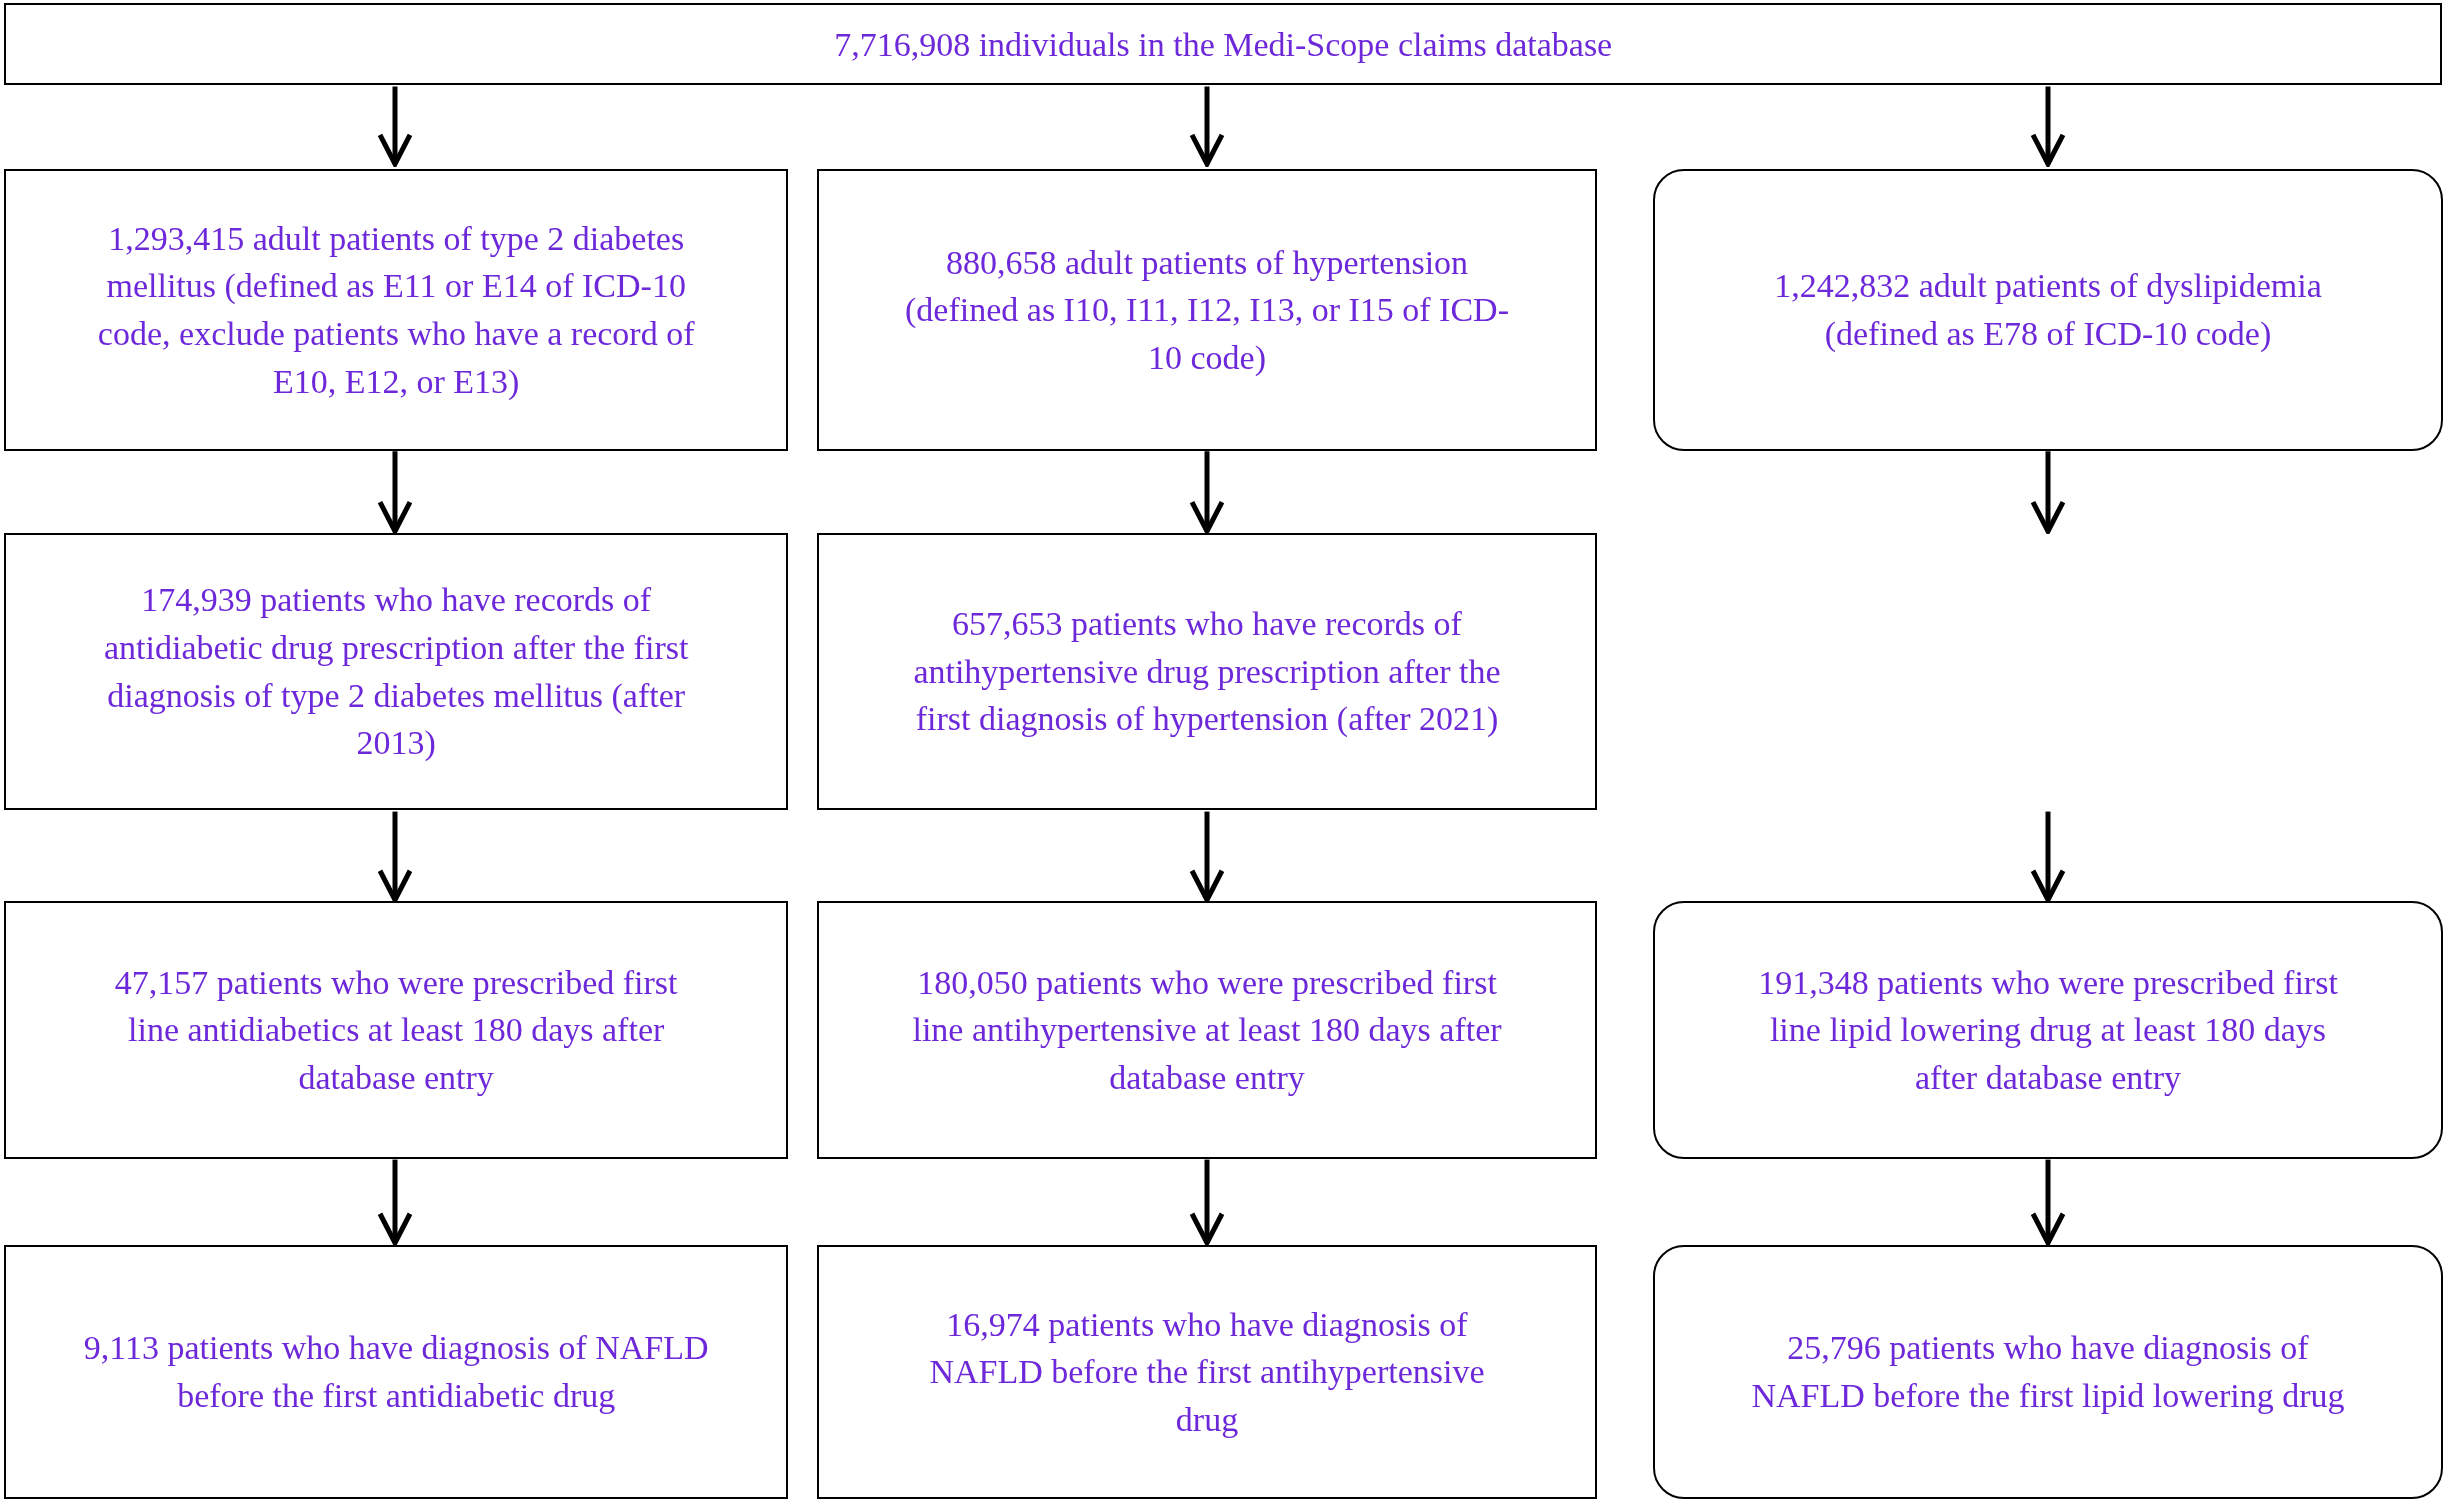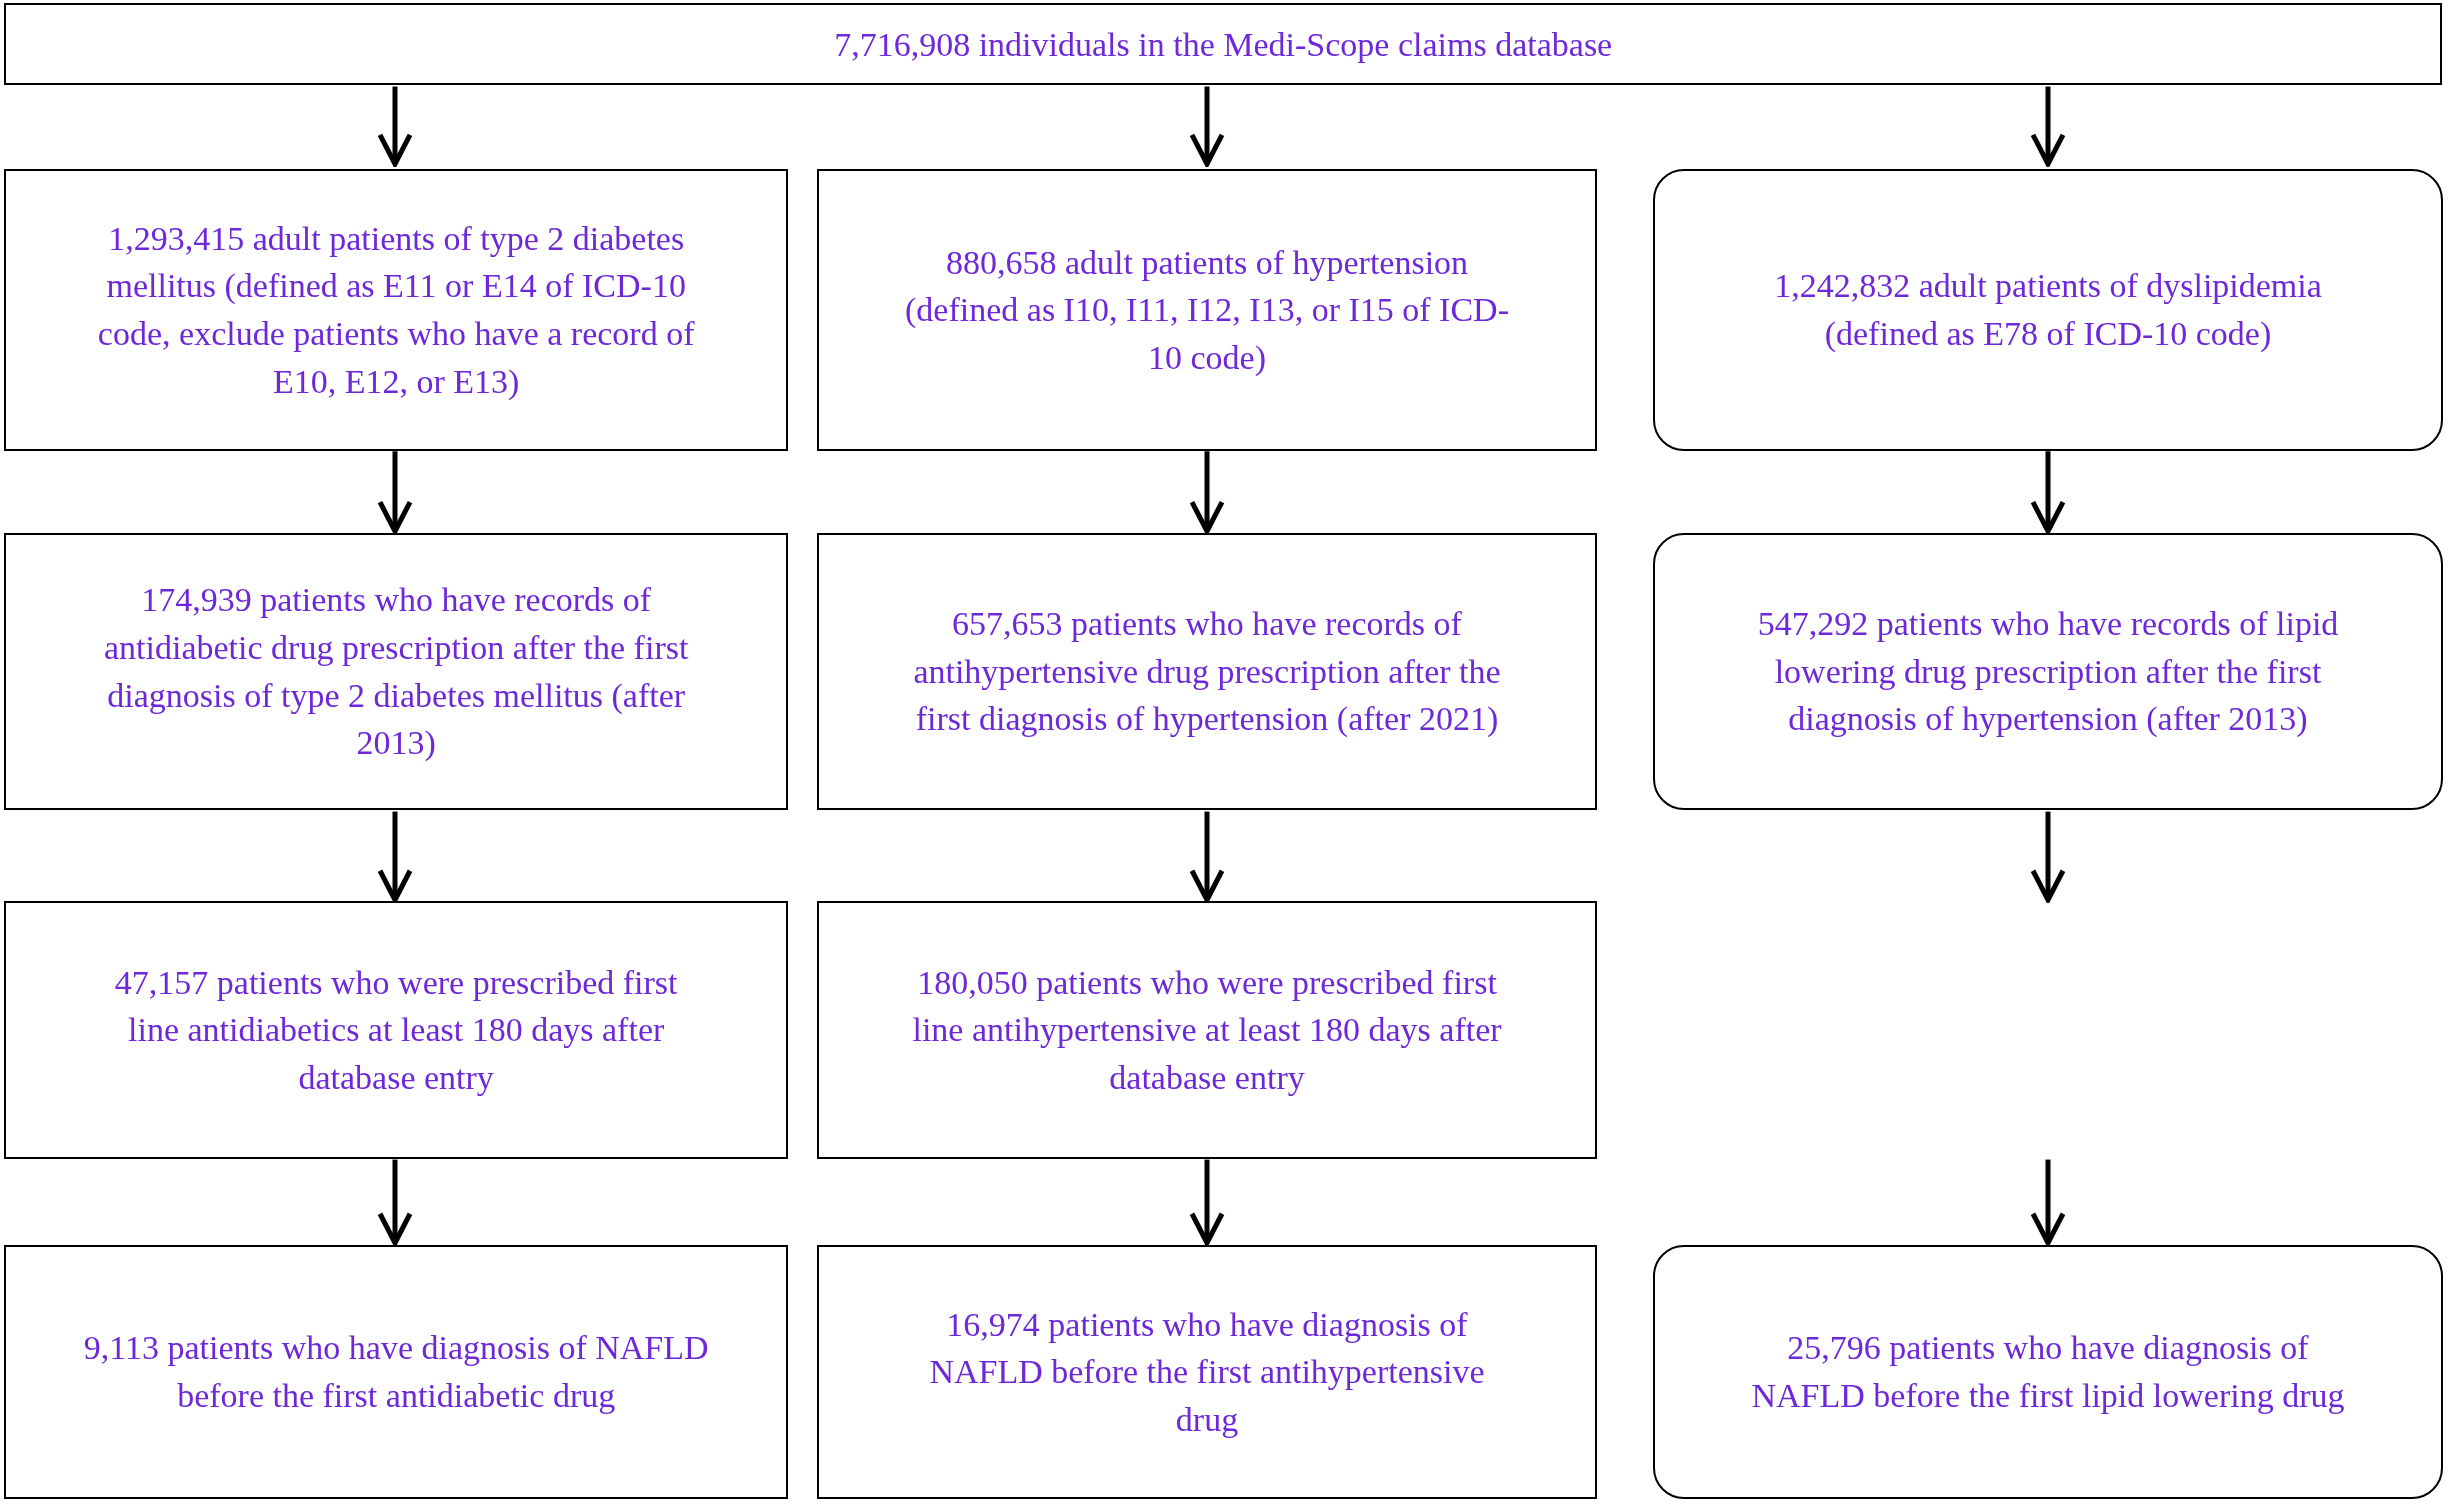--- a/index.html
+++ b/index.html
@@ -72,23 +72,23 @@
 first diagnosis of hypertension (after 2021)</div>
   <div class="box r4 c2">180,050 patients who were prescribed first
 line antihypertensive at least 180 days after
 database entry</div>
   <div class="box r5 c2">16,974 patients who have diagnosis of
 NAFLD before the first antihypertensive
 drug</div>
 
   <div class="box r2 c3">1,242,832 adult patients of dyslipidemia
 (defined as E78 of ICD-10 code)</div>
-  <div class="box r3 c3">547,292 patients who have records of lipid
-lowering drug prescription after the first
-diagnosis of hypertension (after 2013)</div>
+  <div class="box r4 c3">191,348 patients who were prescribed first
+line lipid lowering drug at least 180 days
+after database entry</div>
   <div class="box r5 c3">25,796 patients who have diagnosis of
 NAFLD before the first lipid lowering drug</div>
 
   <svg class="arrow ac1 a1" width="40" height="81" viewBox="0 0 48 96">
     <line x1="24" y1="0" x2="24" y2="93" stroke="#000000" stroke-width="6"></line>
     <polyline points="6,58 24,93 42,58" fill="none" stroke="#000000" stroke-width="6"></polyline>
   </svg>
   <svg class="arrow ac2 a1" width="40" height="81" viewBox="0 0 48 96">
     <line x1="24" y1="0" x2="24" y2="93" stroke="#000000" stroke-width="6"></line>
     <polyline points="6,58 24,93 42,58" fill="none" stroke="#000000" stroke-width="6"></polyline>

